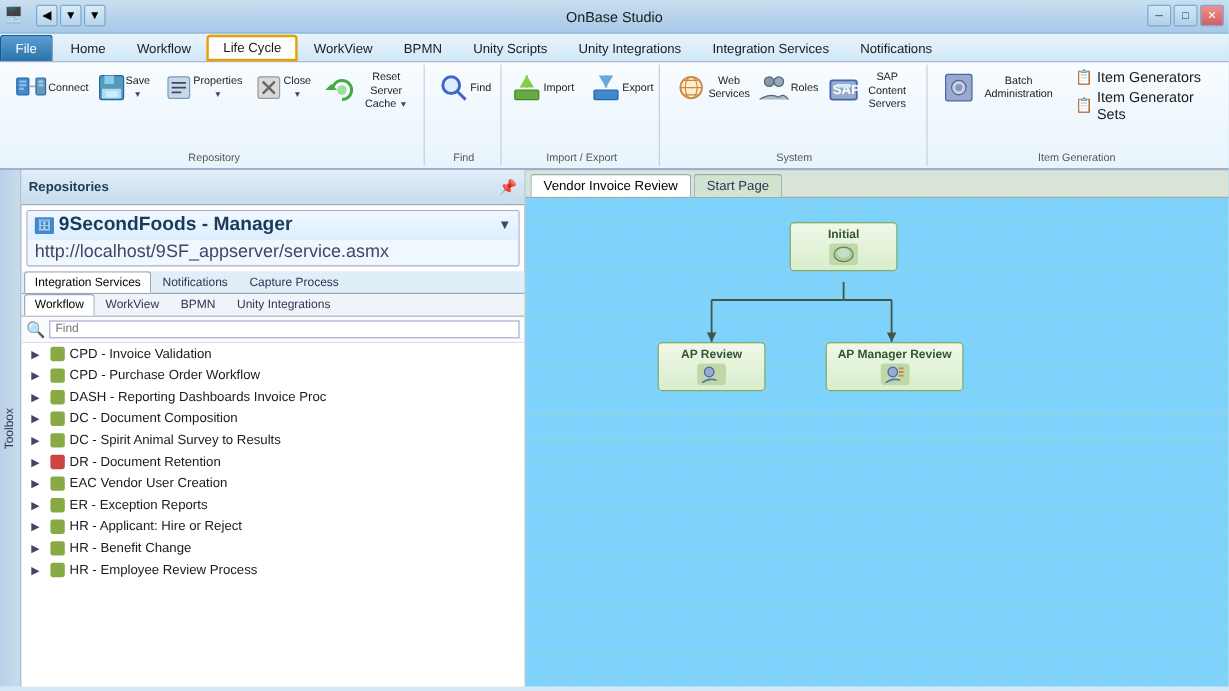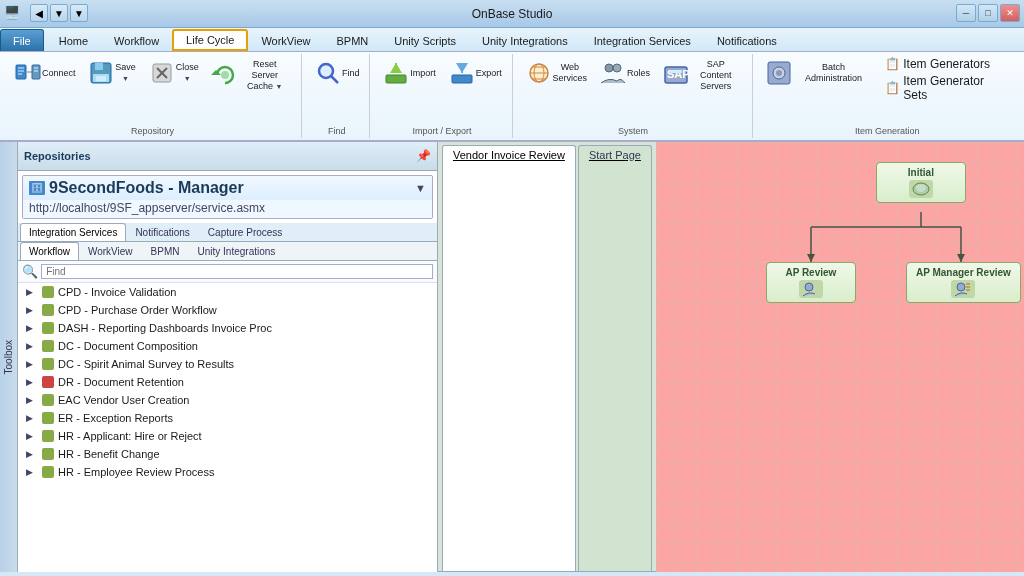--- a/index.html
+++ b/index.html
@@ -88,21 +88,21 @@
     .toolbox-label { font-size: 10px; color: #335; writing-mode: vertical-lr; transform: rotate(180deg); padding: 4px 2px; }
 
     
     .left-panel { width: 420px; background: white; border-right: 1px solid #9ab; display: flex; flex-direction: column; }
     .left-panel-header { background: linear-gradient(to bottom, #e0eef8, #c8dcea); padding: 7px 6px; font-size: 11px; font-weight: bold; color: #1a3a5a; border-bottom: 1px solid #9ab; display: flex; justify-content: space-between; align-items: center; }
     .panel-pin { cursor: pointer; font-size: 12px; color: #446; }
     .repo-selector { margin: 4px; border: 1px solid #aac; border-radius: 2px; overflow: hidden; }
     .repo-selector-top { background: linear-gradient(to bottom, #f0f8ff, #ddeeff); padding: 3px 6px; display: flex; align-items: center; gap: 4px; }
     .repo-icon { width: 16px; height: 14px; background: #4488cc; border-radius: 1px; display: flex; align-items: center; justify-content: center; color: white; font-size: 9px; }
     .repo-name { font-weight: bold; color: #1a3a5a; font-size: 16px; }
-    .repo-url { font-size: 12px; color: #446; padding: 1px 6px 3px 6px; background: #f0f8ff; }
+    .repo-url { font-size: 15px; color: #446; padding: 1px 6px 3px 6px; background: #f0f8ff; }
     .repo-arrow { margin-left: auto; cursor: pointer; color: #446; }
 
     
     .tabs-row { display: flex; background: #e0eef8; border-bottom: 1px solid #9ab; padding: 0 2px; }
     .tab-btn { padding: 3px 8px; font-size: 10px; cursor: pointer; border: 1px solid transparent; border-bottom: none; color: #335; }
     .tab-btn.active { background: white; border-color: #9ab; border-radius: 3px 3px 0 0; color: #000; }
     .tabs-row2 { display: flex; background: #eef4f8; border-bottom: 1px solid #9ab; padding: 0 2px; }
 
     
     .search-row { display: flex; align-items: center; padding: 3px 4px; gap: 3px; background: #f8fcff; border-bottom: 1px solid #dde; }
@@ -112,21 +112,21 @@
     
     .tree-area { flex: 1; overflow-y: auto; overflow-x: hidden; background: white; }
     .tree-item { display: flex; align-items: center; padding: 2px 4px 2px 8px; cursor: pointer; gap: 3px; }
     .tree-expander { width: 12px; color: #446; font-size: 9px; }
     .tree-icon { width: 14px; height: 14px; display: flex; align-items: center; justify-content: center; }
     .tree-label { font-size: 11px; color: #1a1a1a; }
     .icon-workflow { width: 12px; height: 12px; background: #88aa44; border-radius: 2px; }
     .icon-workflow2 { width: 12px; height: 12px; background: #cc4444; border-radius: 2px; }
 
     
-    .right-panel { flex: 1; display: flex; flex-direction: row; background: #fca5a5; text-decoration: underline; }
+    .right-panel { flex: 1; display: flex; flex-direction: column; background: #7dd3fc; }
     .doc-tabs { display: flex; background: #d8e4d8; border-bottom: 1px solid #9ab; padding: 3px 4px 0 4px; gap: 2px; }
     .doc-tab { padding: 3px 10px; border: 1px solid #9ab; border-bottom: none; border-radius: 3px 3px 0 0; font-size: 11px; cursor: pointer; background: #d0e4d0; color: #335; }
     .doc-tab.active { background: white; color: #000; font-weight: 500; }
 
     
     .canvas-area { flex: 1; background-image: linear-gradient(rgba(180,210,180,0.3) 1px, transparent 1px), linear-gradient(90deg, rgba(180,210,180,0.3) 1px, transparent 1px); background-size: 20px 20px; position: relative; overflow: hidden; }
 
     
     .wf-node { position: absolute; border: 1px solid #88aa66; border-radius: 4px; background: linear-gradient(to bottom, #f0f8e8, #d8eecc); padding: 4px 8px; text-align: center; min-width: 80px; }
     .wf-node-label { font-size: 10px; color: #335533; font-weight: bold; margin-bottom: 2px; }
@@ -205,20 +205,31 @@
             <rect x="6" y="2" width="8" height="7" fill="#88ccee"></rect>
             <rect x="4" y="13" width="16" height="8" rx="1" fill="#aadded"></rect>
             <rect x="7" y="15" width="10" height="5" fill="#cceeff"></rect>
           </svg>
         </div>
         <span class="label">Save<br><span class="dropdown-arrow">▼</span></span>
       </div>
       <div class="ribbon-btn">
         <div class="icon">
           <svg width="24" height="24" viewBox="0 0 24 24">
+            <rect x="3" y="3" width="18" height="18" rx="2" fill="#c8d8e8" stroke="#7799bb" stroke-width="1"></rect>
+            <line x1="6" y1="8" x2="18" y2="8" stroke="#446" stroke-width="1.5"></line>
+            <line x1="6" y1="12" x2="18" y2="12" stroke="#446" stroke-width="1.5"></line>
+            <line x1="6" y1="16" x2="14" y2="16" stroke="#446" stroke-width="1.5"></line>
+          </svg>
+        </div>
+        <span class="label">Properties<br><span class="dropdown-arrow">▼</span></span>
+      </div>
+      <div class="ribbon-btn">
+        <div class="icon">
+          <svg width="24" height="24" viewBox="0 0 24 24">
             <rect x="3" y="3" width="18" height="18" rx="2" fill="#d8d8d8" stroke="#999" stroke-width="1"></rect>
             <line x1="7" y1="7" x2="17" y2="17" stroke="#666" stroke-width="2"></line>
             <line x1="17" y1="7" x2="7" y2="17" stroke="#666" stroke-width="2"></line>
           </svg>
         </div>
         <span class="label">Close<br><span class="dropdown-arrow">▼</span></span>
       </div>
       <div class="ribbon-btn">
         <div class="icon">
           <svg width="28" height="28" viewBox="0 0 28 28">

